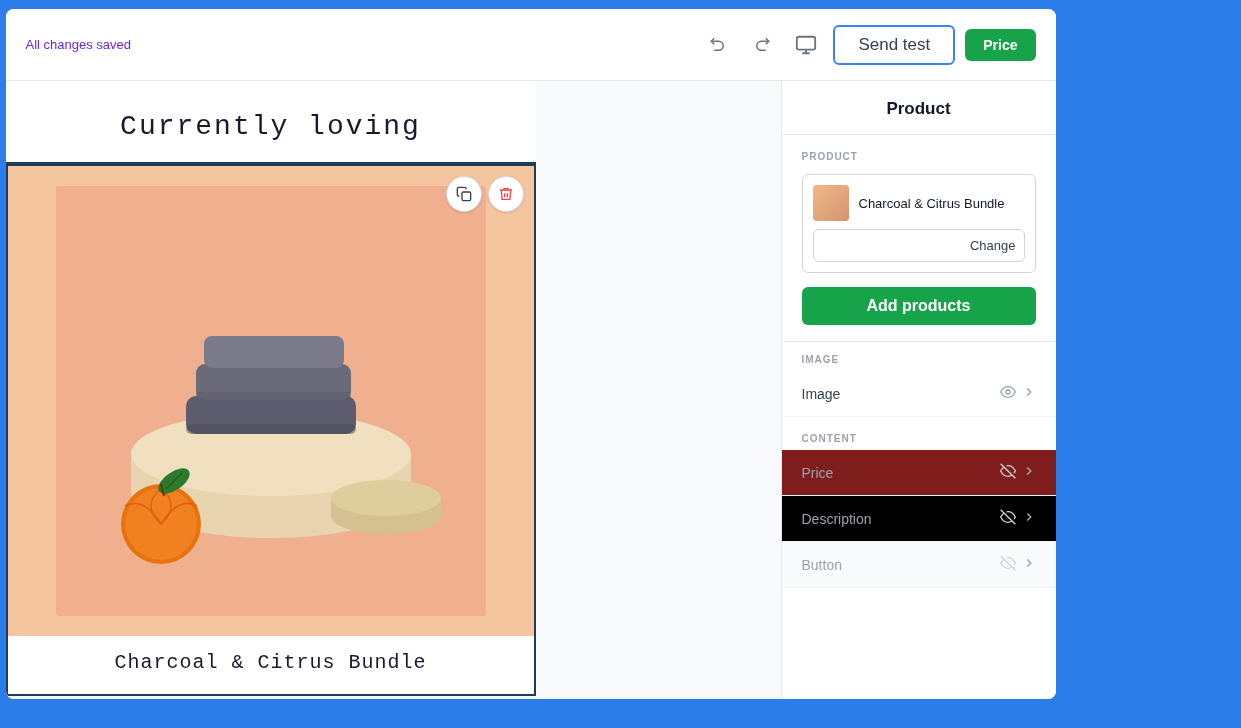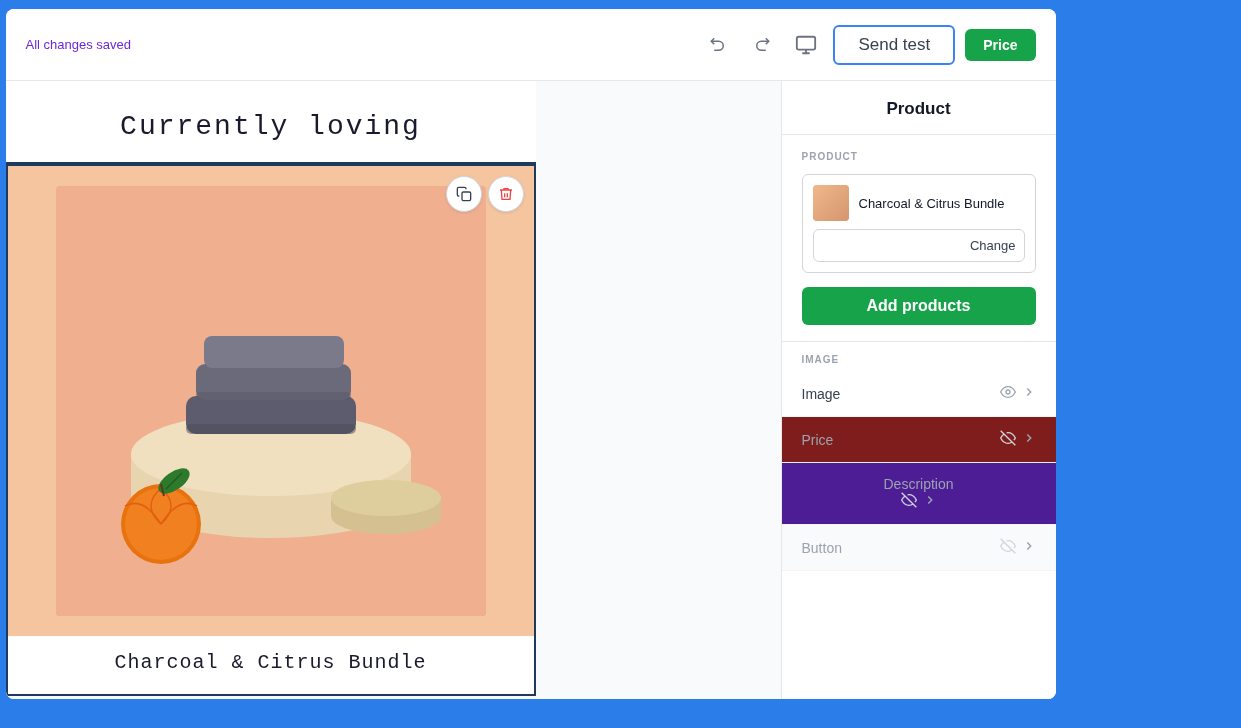--- a/index.html
+++ b/index.html
@@ -457,41 +457,44 @@
             </svg>
           </span>
           <span class="chevron-icon">
             <svg width="14" height="14" viewBox="0 0 24 24" fill="none" stroke="#9ca3af" stroke-width="2.5">
               <polyline points="9 18 15 12 9 6"></polyline>
             </svg>
           </span>
         </div>
       </div>
 
+      <div class="section-header-row" style="margin-top:4px;">
+        <div class="section-header-label">CONTENT</div>
+      </div>
 
 
       <div class="panel-row" style="background:#7f1d1d;">
         <span class="panel-row-label" style="color:#9ca3af;">Price</span>
         <div class="panel-row-actions">
           <span class="eye-off">
             <svg width="16" height="16" viewBox="0 0 24 24" fill="none" stroke="#d1d5db" stroke-width="2">
               <path d="M17.94 17.94A10.07 10.07 0 0 1 12 20c-7 0-11-8-11-8a18.45 18.45 0 0 1 5.06-5.94"></path>
               <path d="M9.9 4.24A9.12 9.12 0 0 1 12 4c7 0 11 8 11 8a18.5 18.5 0 0 1-2.16 3.19"></path>
               <line x1="1" y1="1" x2="23" y2="23"></line>
             </svg>
           </span>
           <span class="chevron-icon">
             <svg width="14" height="14" viewBox="0 0 24 24" fill="none" stroke="#9ca3af" stroke-width="2.5">
               <polyline points="9 18 15 12 9 6"></polyline>
             </svg>
           </span>
         </div>
       </div>
 
-      <div class="panel-row" style="background:#4c1d95;flex-direction:column;">
+      <div class="panel-row" style="background:#000000;">
         <span class="panel-row-label" style="color:#9ca3af;">Description</span>
         <div class="panel-row-actions">
           <span class="eye-off">
             <svg width="16" height="16" viewBox="0 0 24 24" fill="none" stroke="#d1d5db" stroke-width="2">
               <path d="M17.94 17.94A10.07 10.07 0 0 1 12 20c-7 0-11-8-11-8a18.45 18.45 0 0 1 5.06-5.94"></path>
               <path d="M9.9 4.24A9.12 9.12 0 0 1 12 4c7 0 11 8 11 8a18.5 18.5 0 0 1-2.16 3.19"></path>
               <line x1="1" y1="1" x2="23" y2="23"></line>
             </svg>
           </span>
           <span class="chevron-icon">

